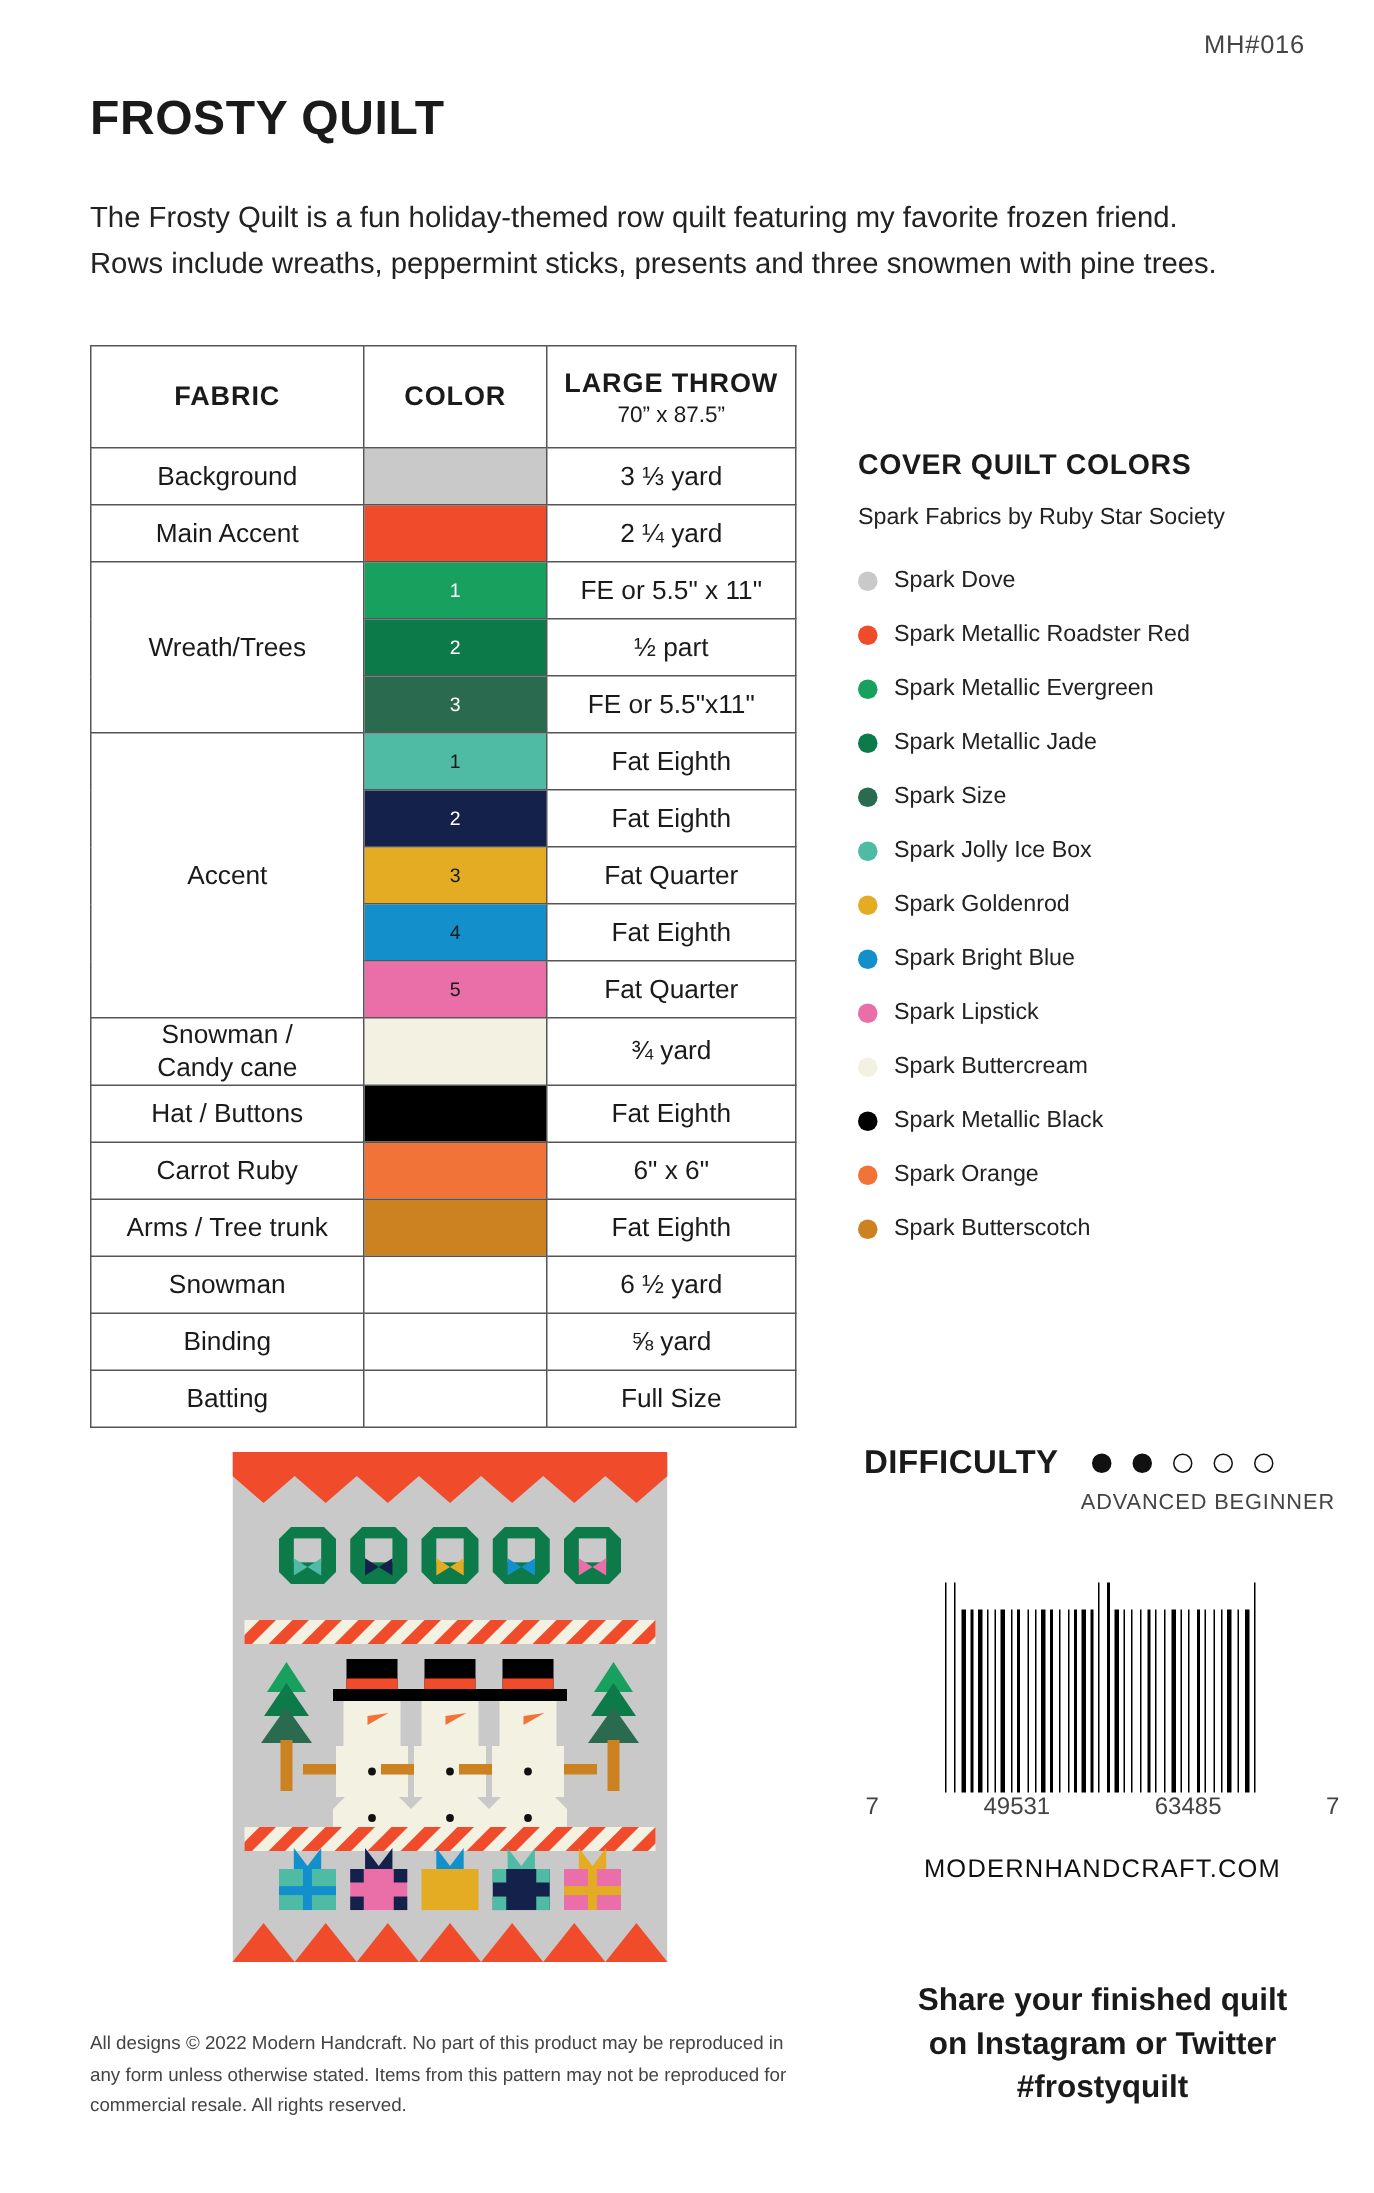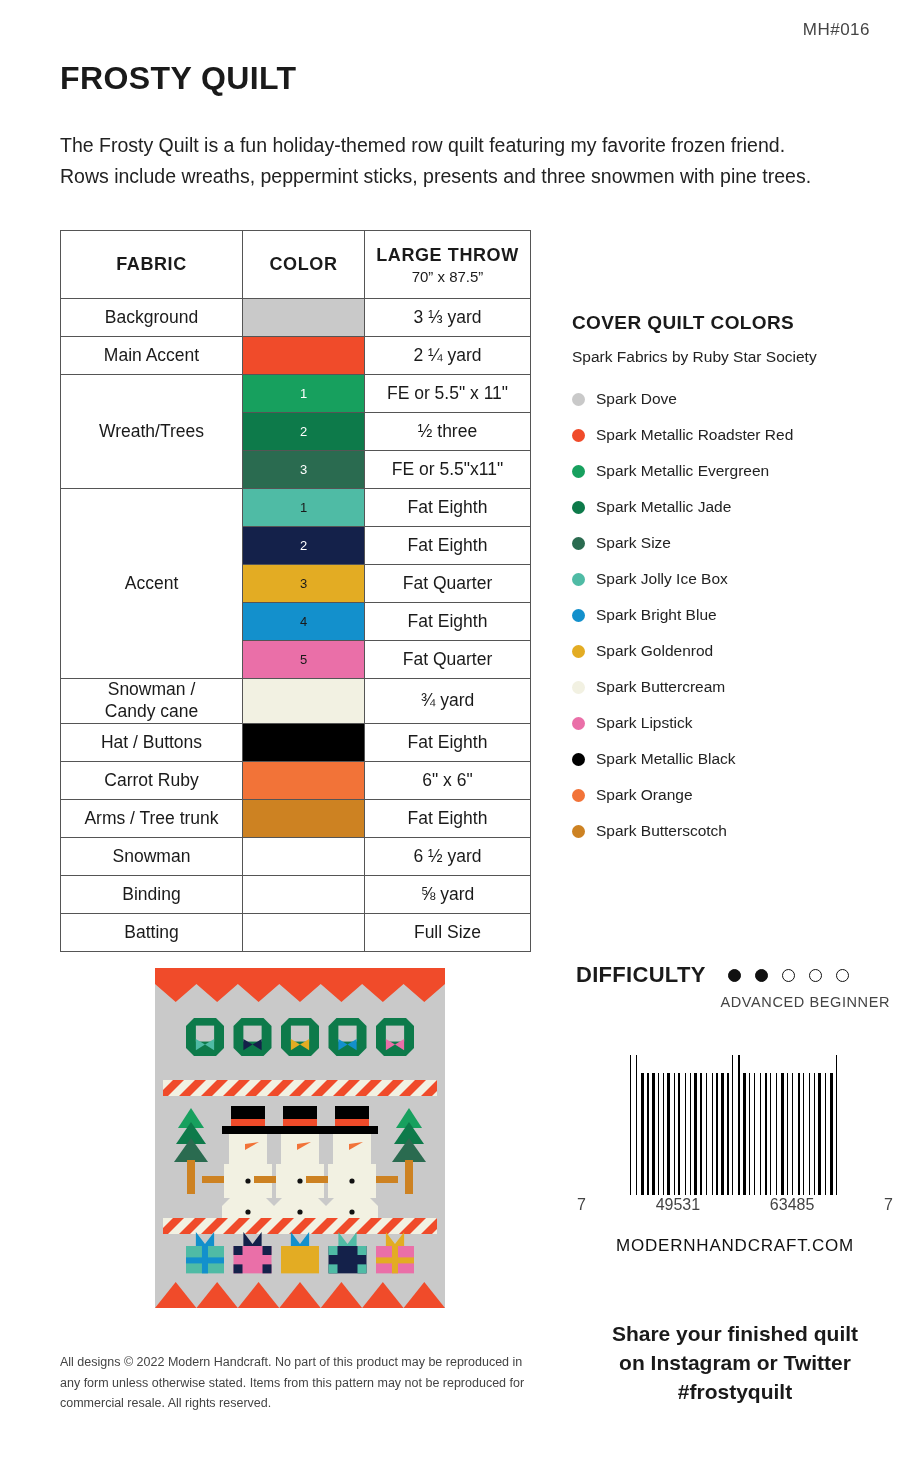--- a/index.html
+++ b/index.html
@@ -71,21 +71,21 @@
     width: 100%; height: 100%;
     min-height: 37px;
     display: flex; align-items: center; justify-content: center;
     font-size: 13px;
   }
   .sw.dark-num { color: #ffffff; }
   .sw.light-num { color: #1a1a1a; }
   .two-line { line-height: 1.25; font-size: 17.5px; }
 
   
-  .colors-panel { position: absolute; top: 312px; left: 572px; width: 330px; }
+  .colors-panel { position: absolute; top: 300px; left: 572px; width: 330px; }
   .colors-title {
     font-size: 19px; font-weight: bold; letter-spacing: 0.4px;
     margin: 0 0 14px 0;
   }
   .colors-sub { font-size: 15.5px; color: #222; margin-bottom: 15px; }
   .color-row {
     display: flex; align-items: center;
     height: 36px;
     font-size: 15.5px; color: #222;
   }
@@ -182,21 +182,21 @@
         <td rowspan="3">Wreath/Trees</td>
         <td class="swatch">
           <div class="sw dark-num" style="background: rgb(23, 160, 94);">1</div>
         </td>
         <td>FE or 5.5" x 11"</td>
       </tr>
       <tr>
         <td class="swatch">
           <div class="sw dark-num" style="background: rgb(13, 122, 74);">2</div>
         </td>
-        <td>½  three</td>
+        <td>½  part</td>
       </tr>
       <tr>
         <td class="swatch">
           <div class="sw dark-num" style="background: rgb(42, 107, 80);">3</div>
         </td>
         <td>FE or 5.5"x11"</td>
       </tr>
       <tr>
         <td rowspan="5">Accent</td>
         <td class="swatch">
@@ -305,34 +305,34 @@
       </div>
       <div class="color-row">
         <span class="dot" style="background: rgb(42, 107, 80);"></span>
         <span>Spark Size</span>
       </div>
       <div class="color-row">
         <span class="dot" style="background: rgb(79, 187, 165);"></span>
         <span>Spark Jolly Ice Box</span>
       </div>
       <div class="color-row">
+        <span class="dot" style="background: rgb(227, 172, 35);"></span>
+        <span>Spark Goldenrod</span>
+      </div>
+      <div class="color-row">
         <span class="dot" style="background: rgb(19, 144, 204);"></span>
         <span>Spark Bright Blue</span>
       </div>
       <div class="color-row">
-        <span class="dot" style="background: rgb(227, 172, 35);"></span>
-        <span>Spark Goldenrod</span>
+        <span class="dot" style="background: rgb(234, 111, 168);"></span>
+        <span>Spark Lipstick</span>
       </div>
       <div class="color-row">
         <span class="dot" style="background: rgb(242, 241, 226);"></span>
         <span>Spark Buttercream</span>
-      </div>
-      <div class="color-row">
-        <span class="dot" style="background: rgb(234, 111, 168);"></span>
-        <span>Spark Lipstick</span>
       </div>
       <div class="color-row">
         <span class="dot" style="background: rgb(0, 0, 0);"></span>
         <span>Spark Metallic Black</span>
       </div>
       <div class="color-row">
         <span class="dot" style="background: rgb(242, 115, 56);"></span>
         <span>Spark Orange</span>
       </div>
       <div class="color-row">

